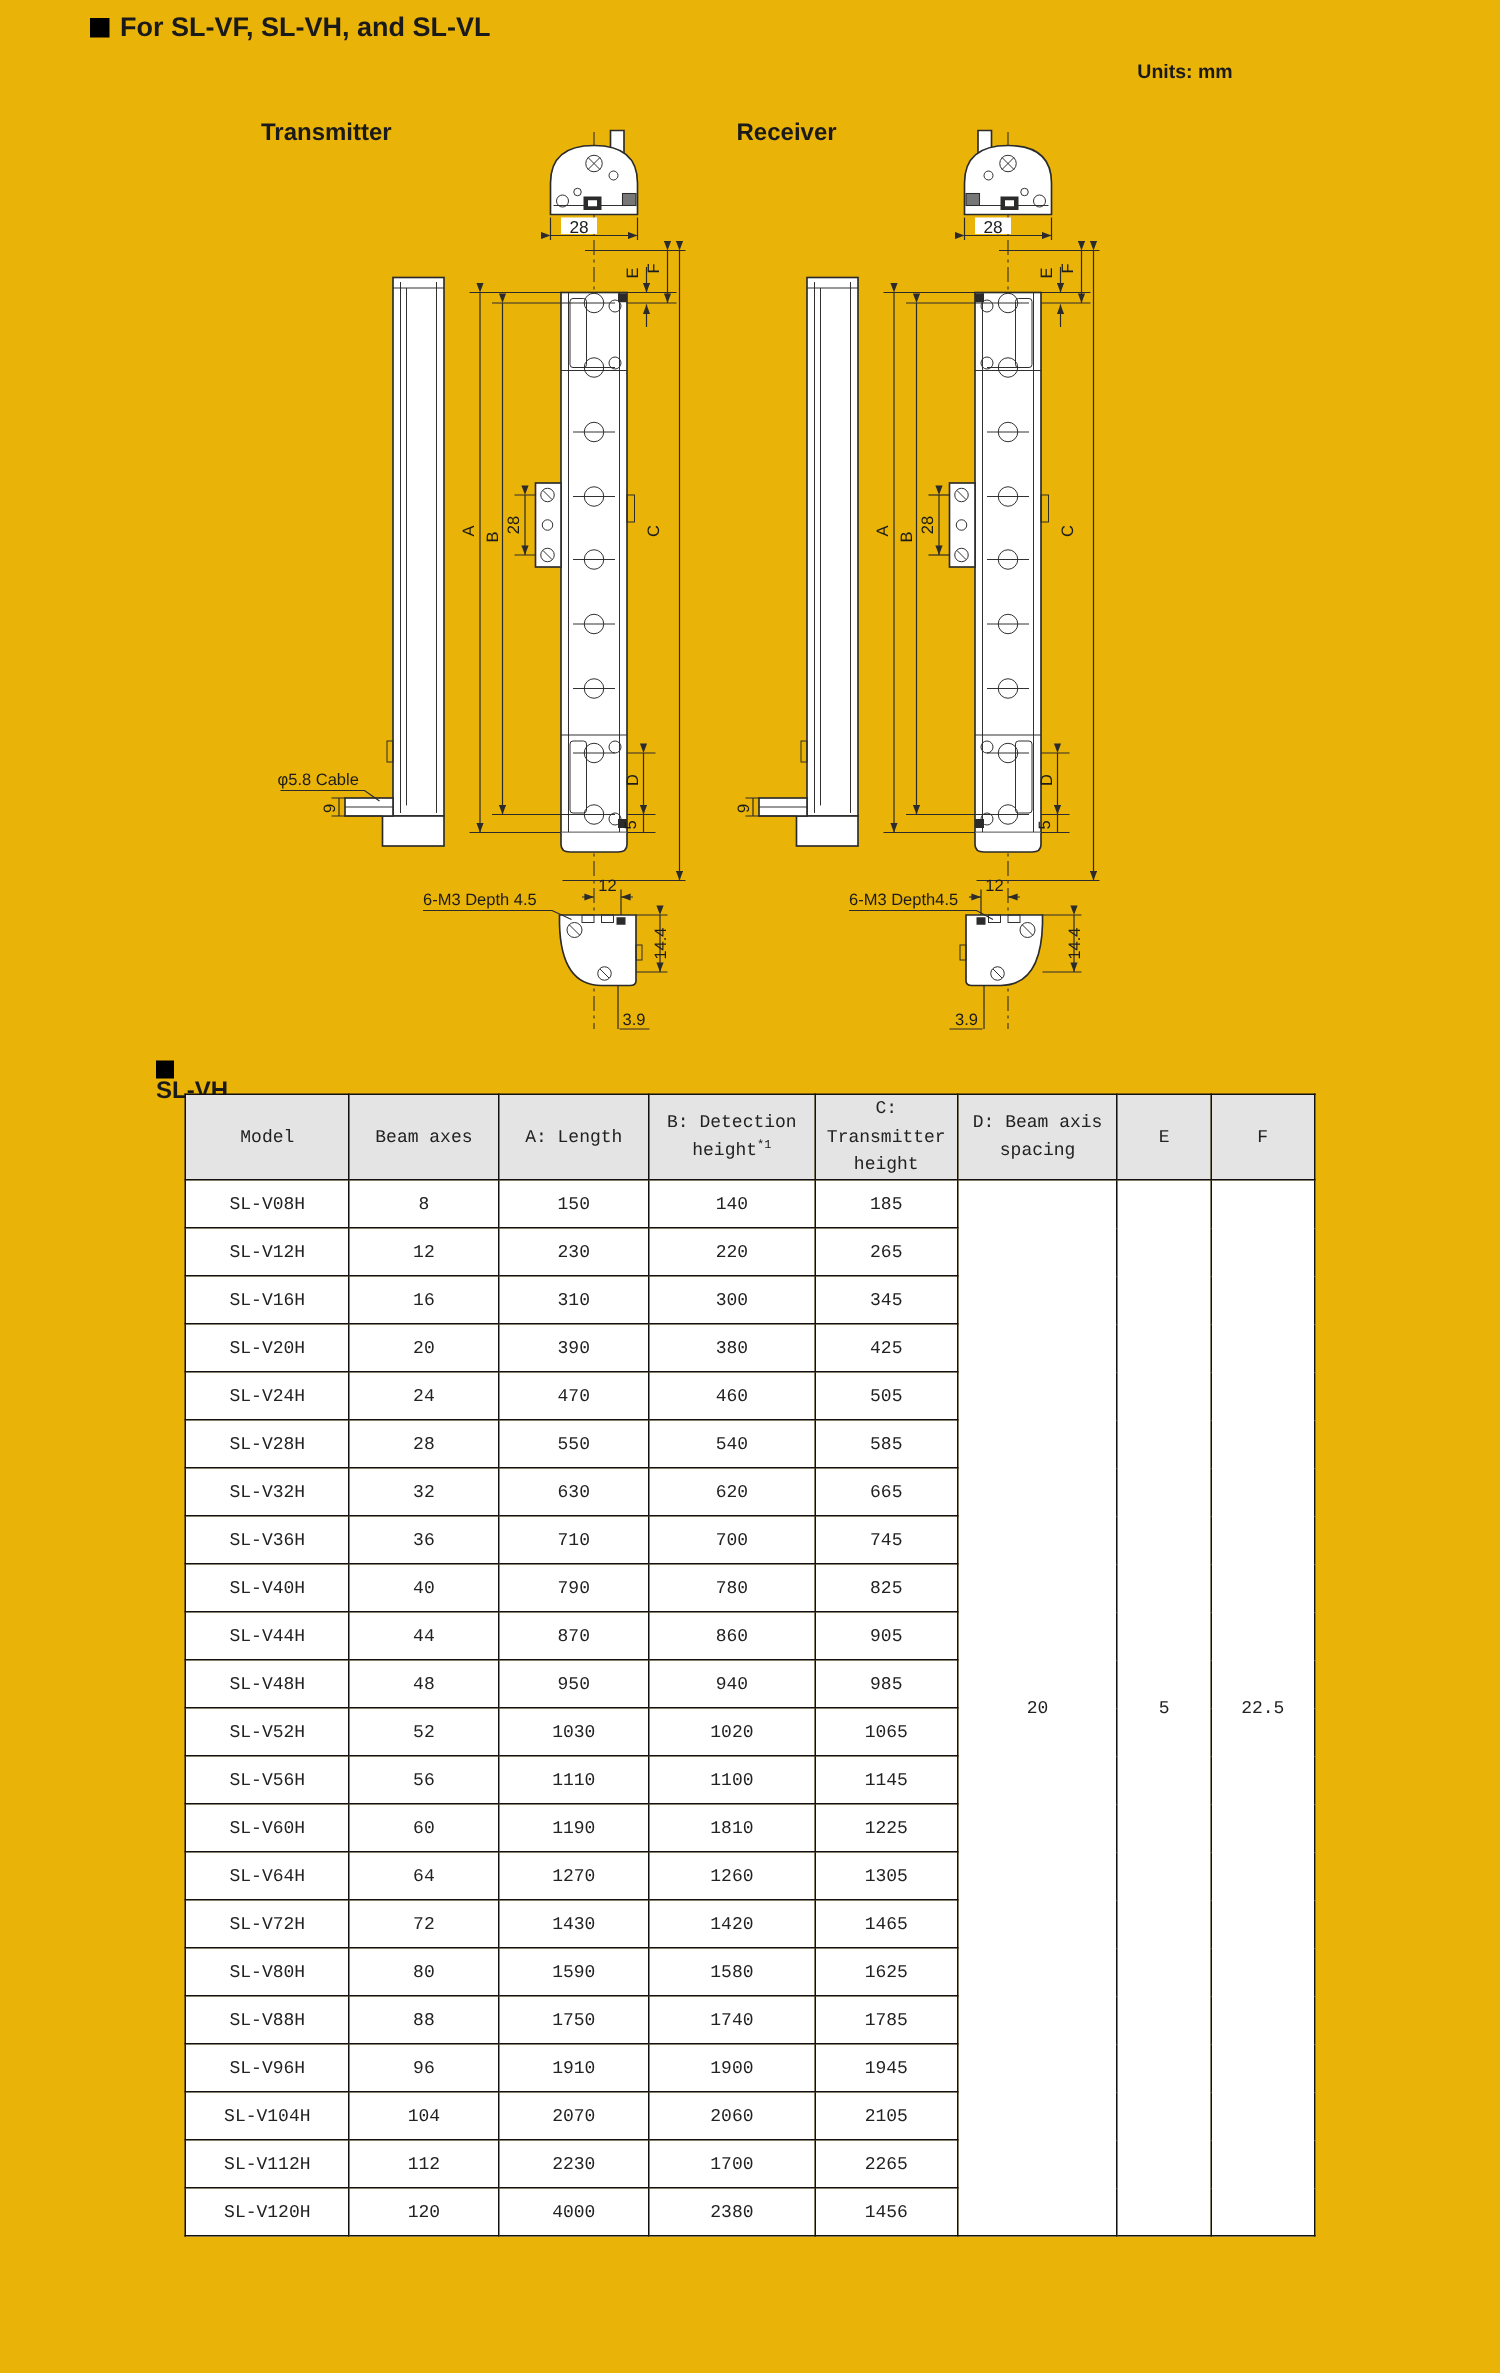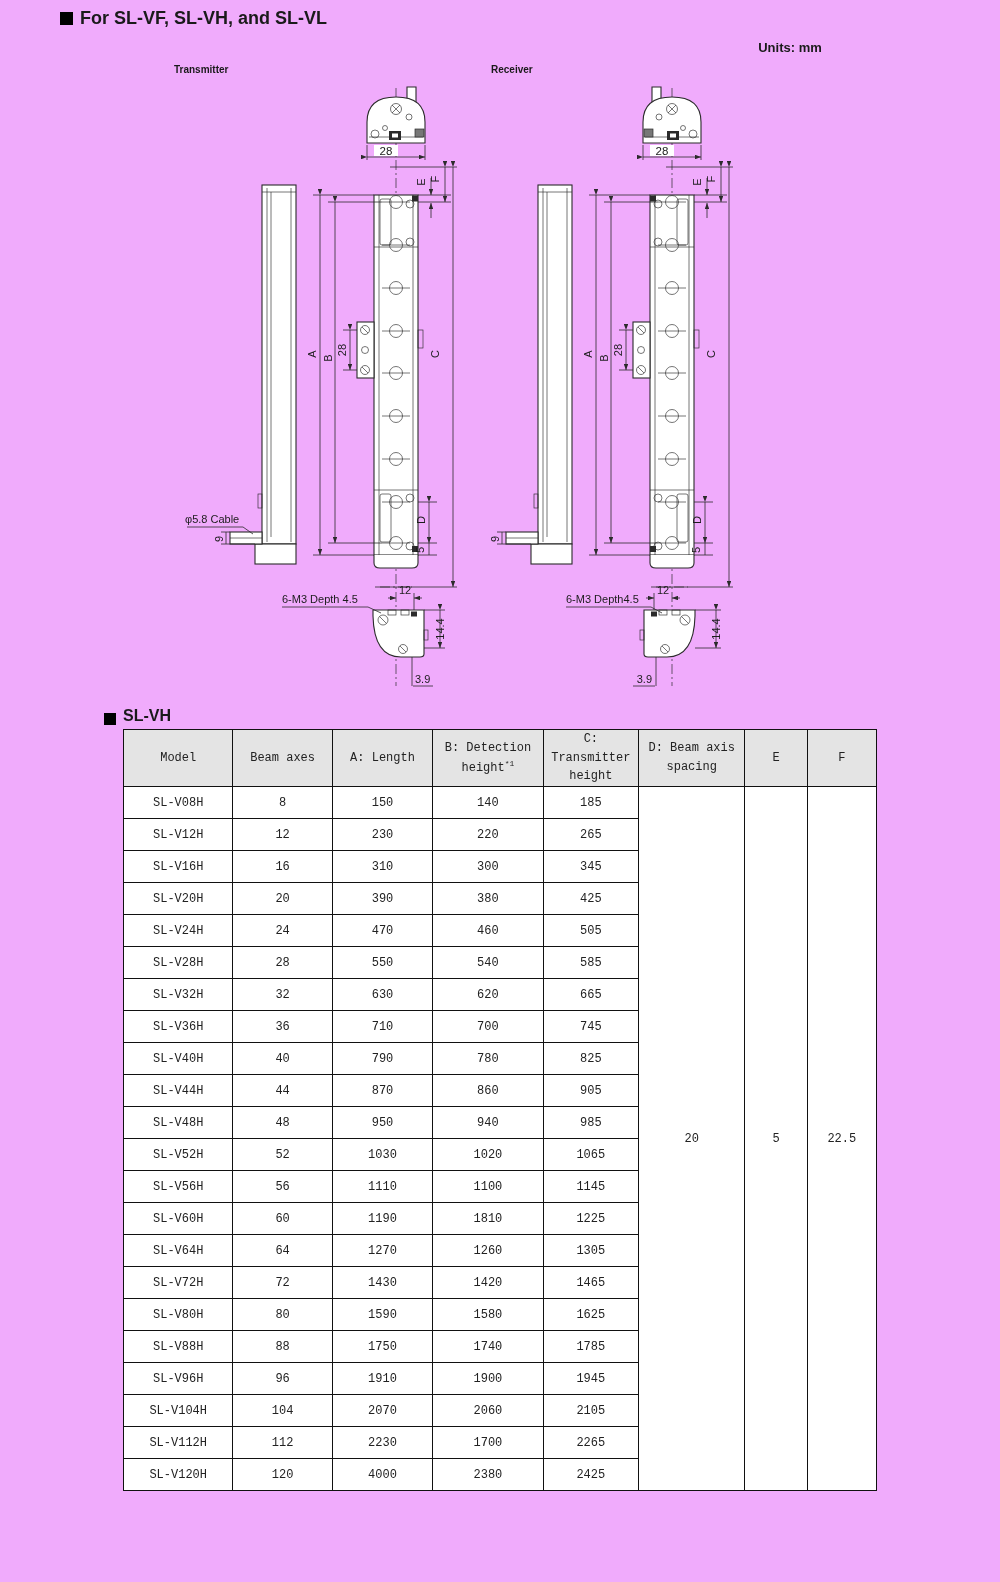--- a/index.html
+++ b/index.html
@@ -1,25 +1,25 @@
 <!DOCTYPE html>
 <html><head>
 <meta charset="utf-8">
 <style>
   html,body { margin:0; padding:0; background:#ffffff; }
   .page {
-    position:relative; width:1000px; height:1582px; background:#f0abfc;
+    position:relative; width:1000px; height:1582px; background:#eab308;
     font-family:"Liberation Sans", sans-serif; color:#1a1a1a; overflow:hidden;
   }
   .abs { position:absolute; }
   .doc-title { left:60px; top:8px; font-size:18px; font-weight:bold; display:flex; align-items:center; }
   .doc-title .sq, .sec-title .sq { width:13px; height:13px; background:#000; display:inline-block; margin-right:7px; }
   .units-top { left:700px; top:40px; width:180px; text-align:center; font-size:13px; font-weight:bold; }
-  .dia-label { font-size:10px; font-weight:bold; }
-  .sec-title { left:104px; top:707px; font-size:16px; font-weight:bold; display:flex; align-items:flex-end; }
+  .dia-label { font-size:16px; font-weight:bold;margin-top:16px; }
+  .sec-title { left:104px; top:707px; font-size:16px; font-weight:bold; display:flex; align-items:flex-start;flex-direction:column; }
   .sec-title .sq { width:12px; height:12px; }
   .units-table { left:673px; top:736px; width:200px; text-align:right; font-size:12.5px; font-weight:bold; }
 
   table.spec {
     position:absolute; left:123px; top:729px; width:754px;
     border-collapse:collapse; table-layout:fixed; font-size:12px; color:#222;font-family:Liberation Mono, monospace;
   }
   table.spec th, table.spec td { border:1px solid #111; text-align:center; vertical-align:middle; padding:0; }
   table.spec thead th { background:#e4e4e4; font-weight:normal; height:56px; line-height:1.55; }
   table.spec tbody td { height:31px; background:#fff; }
@@ -588,18 +588,18 @@
           <td>112</td>
           <td>2230</td>
           <td>1700</td>
           <td>2265</td>
         </tr>
         <tr>
           <td>SL-V120H</td>
           <td>120</td>
           <td>4000</td>
           <td>2380</td>
-          <td>2425</td>
+          <td>1456</td>
         </tr>
       </tbody>
   </table>
 
 </div>
 
 </body></html>

